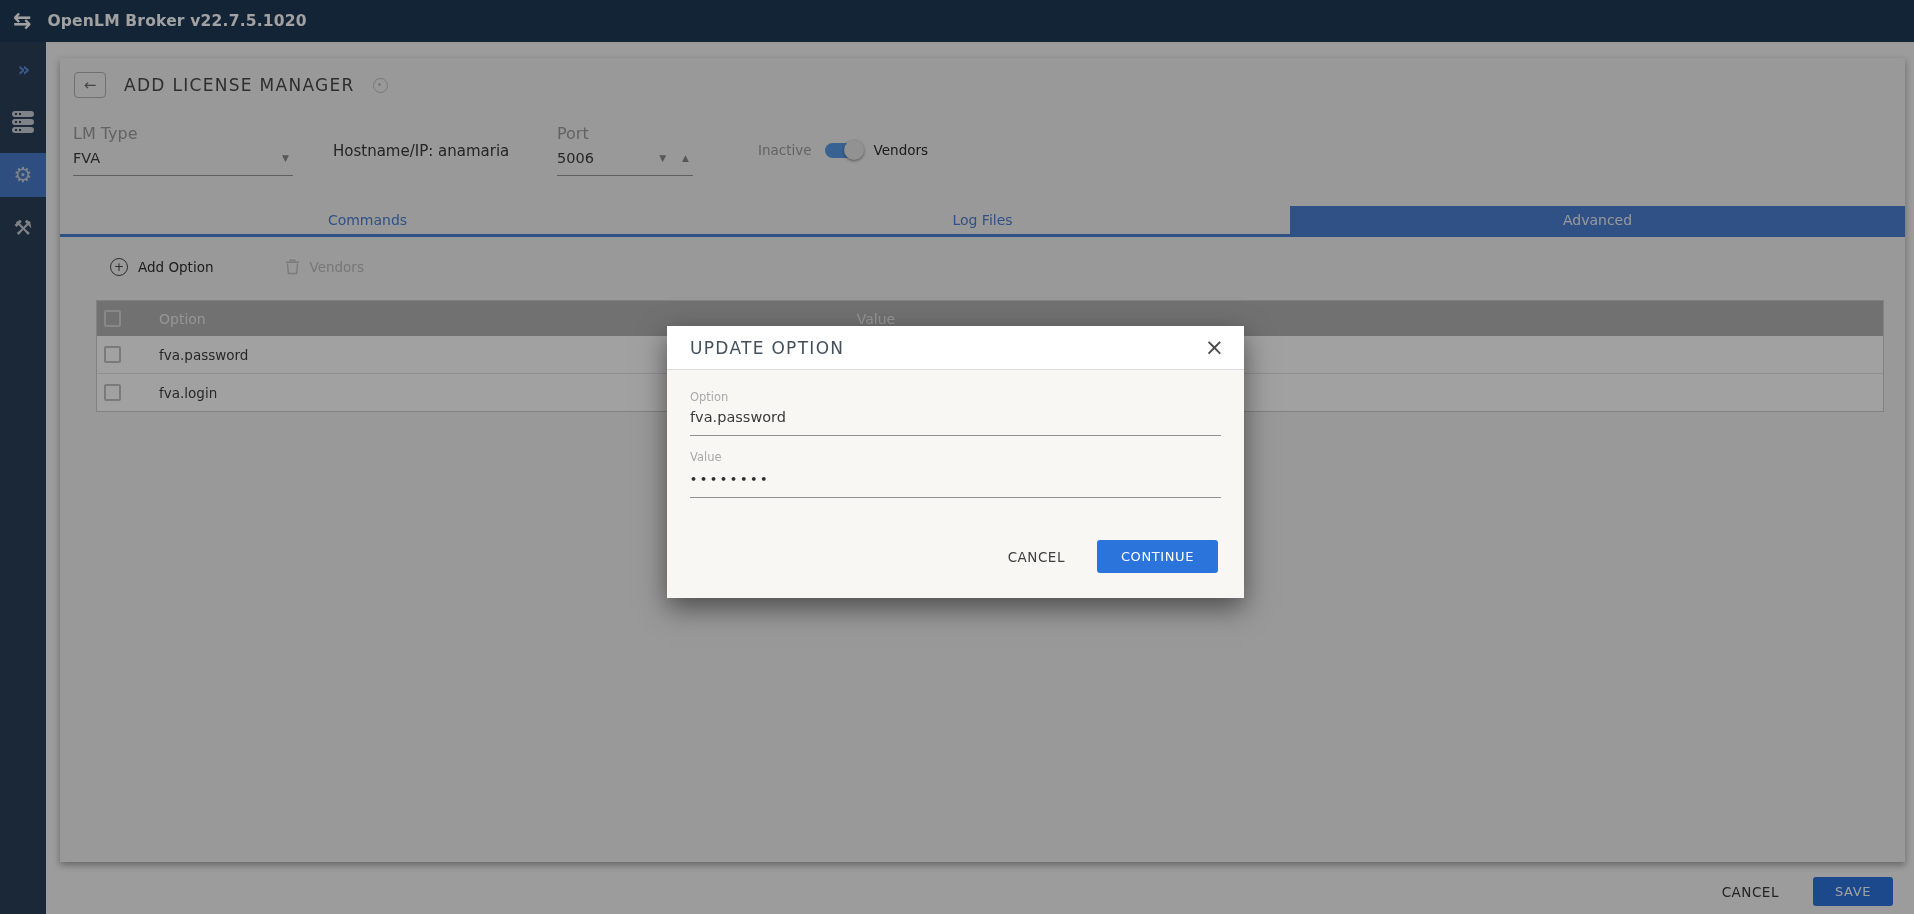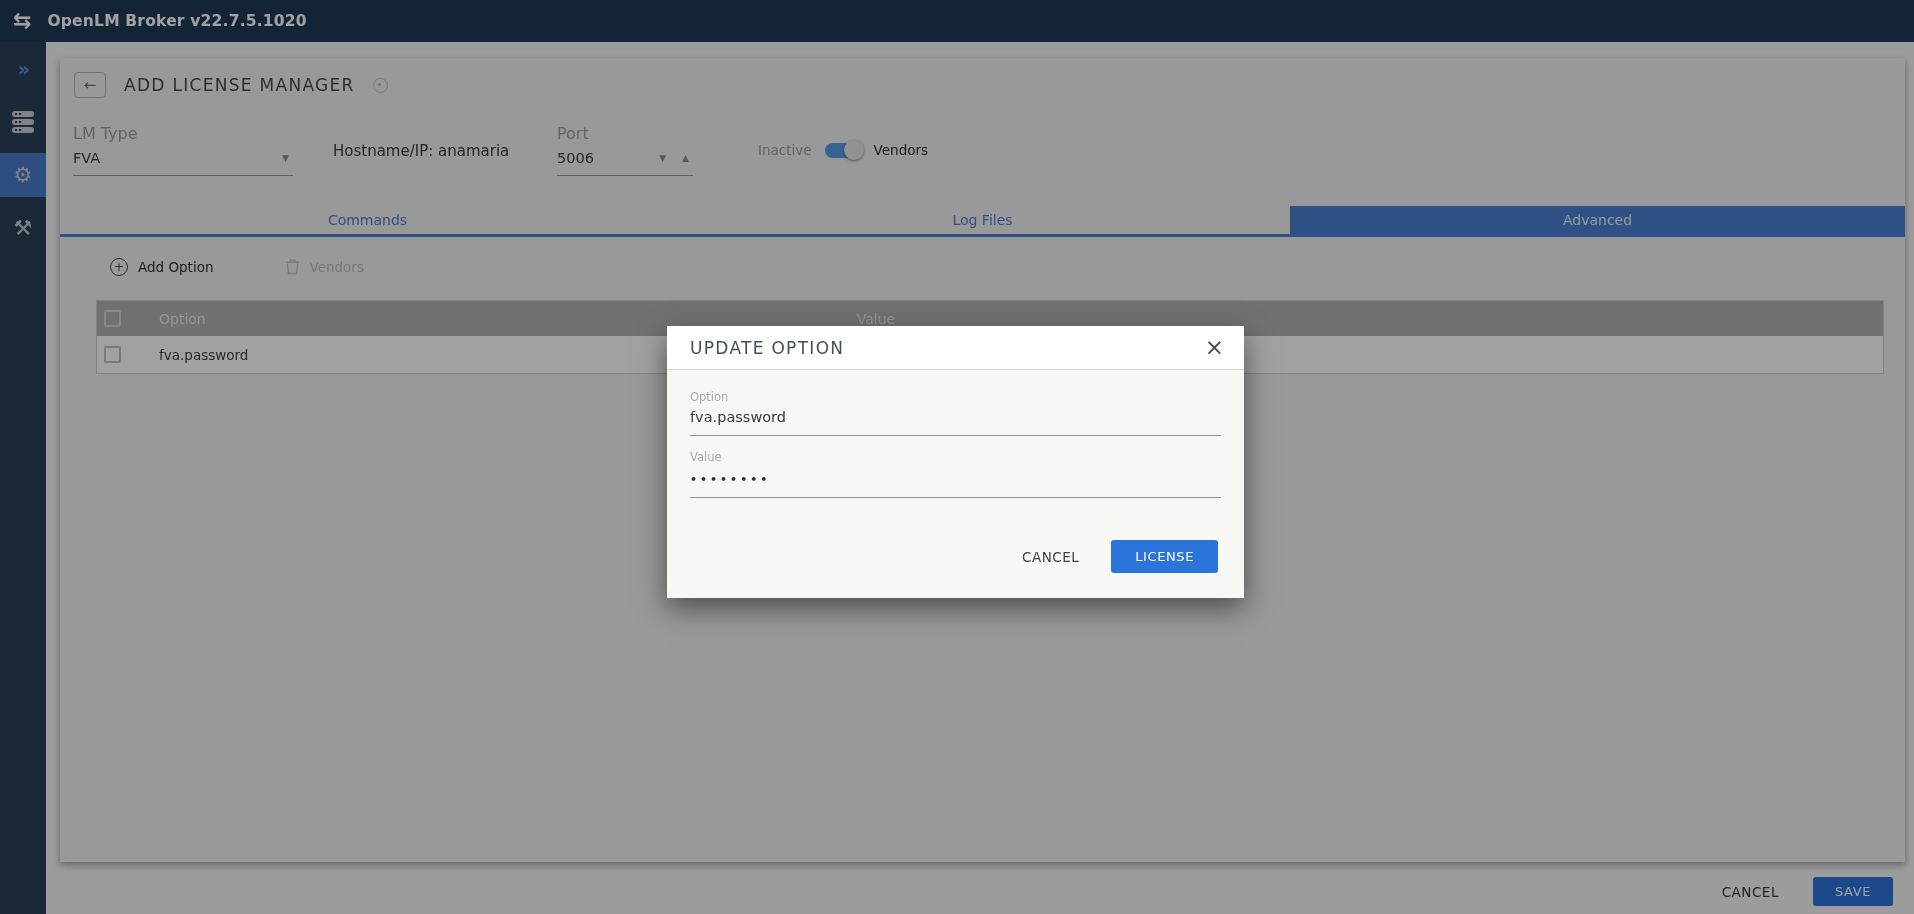--- a/index.html
+++ b/index.html
@@ -197,20 +197,24 @@
       <div class="table">
         <div class="thead">
           <span class="cb"></span>
           <span class="col-option">Option</span>
           <span class="col-value">Value</span>
         </div>
         <div class="trow">
           <span class="cb"></span>
           <span class="opt-cell">fva.password</span>
         </div>
+        <div class="trow">
+          <span class="cb"></span>
+          <span class="opt-cell">fva.login</span>
+        </div>
       </div>
     </div>
 
     <div class="bottom-bar">
       <span class="cancel-link">CANCEL</span>
       <span class="save-btn">SAVE</span>
     </div>
   </div>
 
   <div class="backdrop"></div>
@@ -224,17 +228,17 @@
         <div class="m-label">Option</div>
         <div class="m-value">fva.password</div>
       </div>
       <div class="m-field">
         <div class="m-label">Value</div>
         <div class="m-dots">••••••••</div>
       </div>
     </div>
     <div class="modal-footer">
       <span class="m-cancel">CANCEL</span>
-      <span class="m-continue">LICENSE</span>
+      <span class="m-continue">CONTINUE</span>
     </div>
   </div>
 
 </div>
 
 </body></html>

